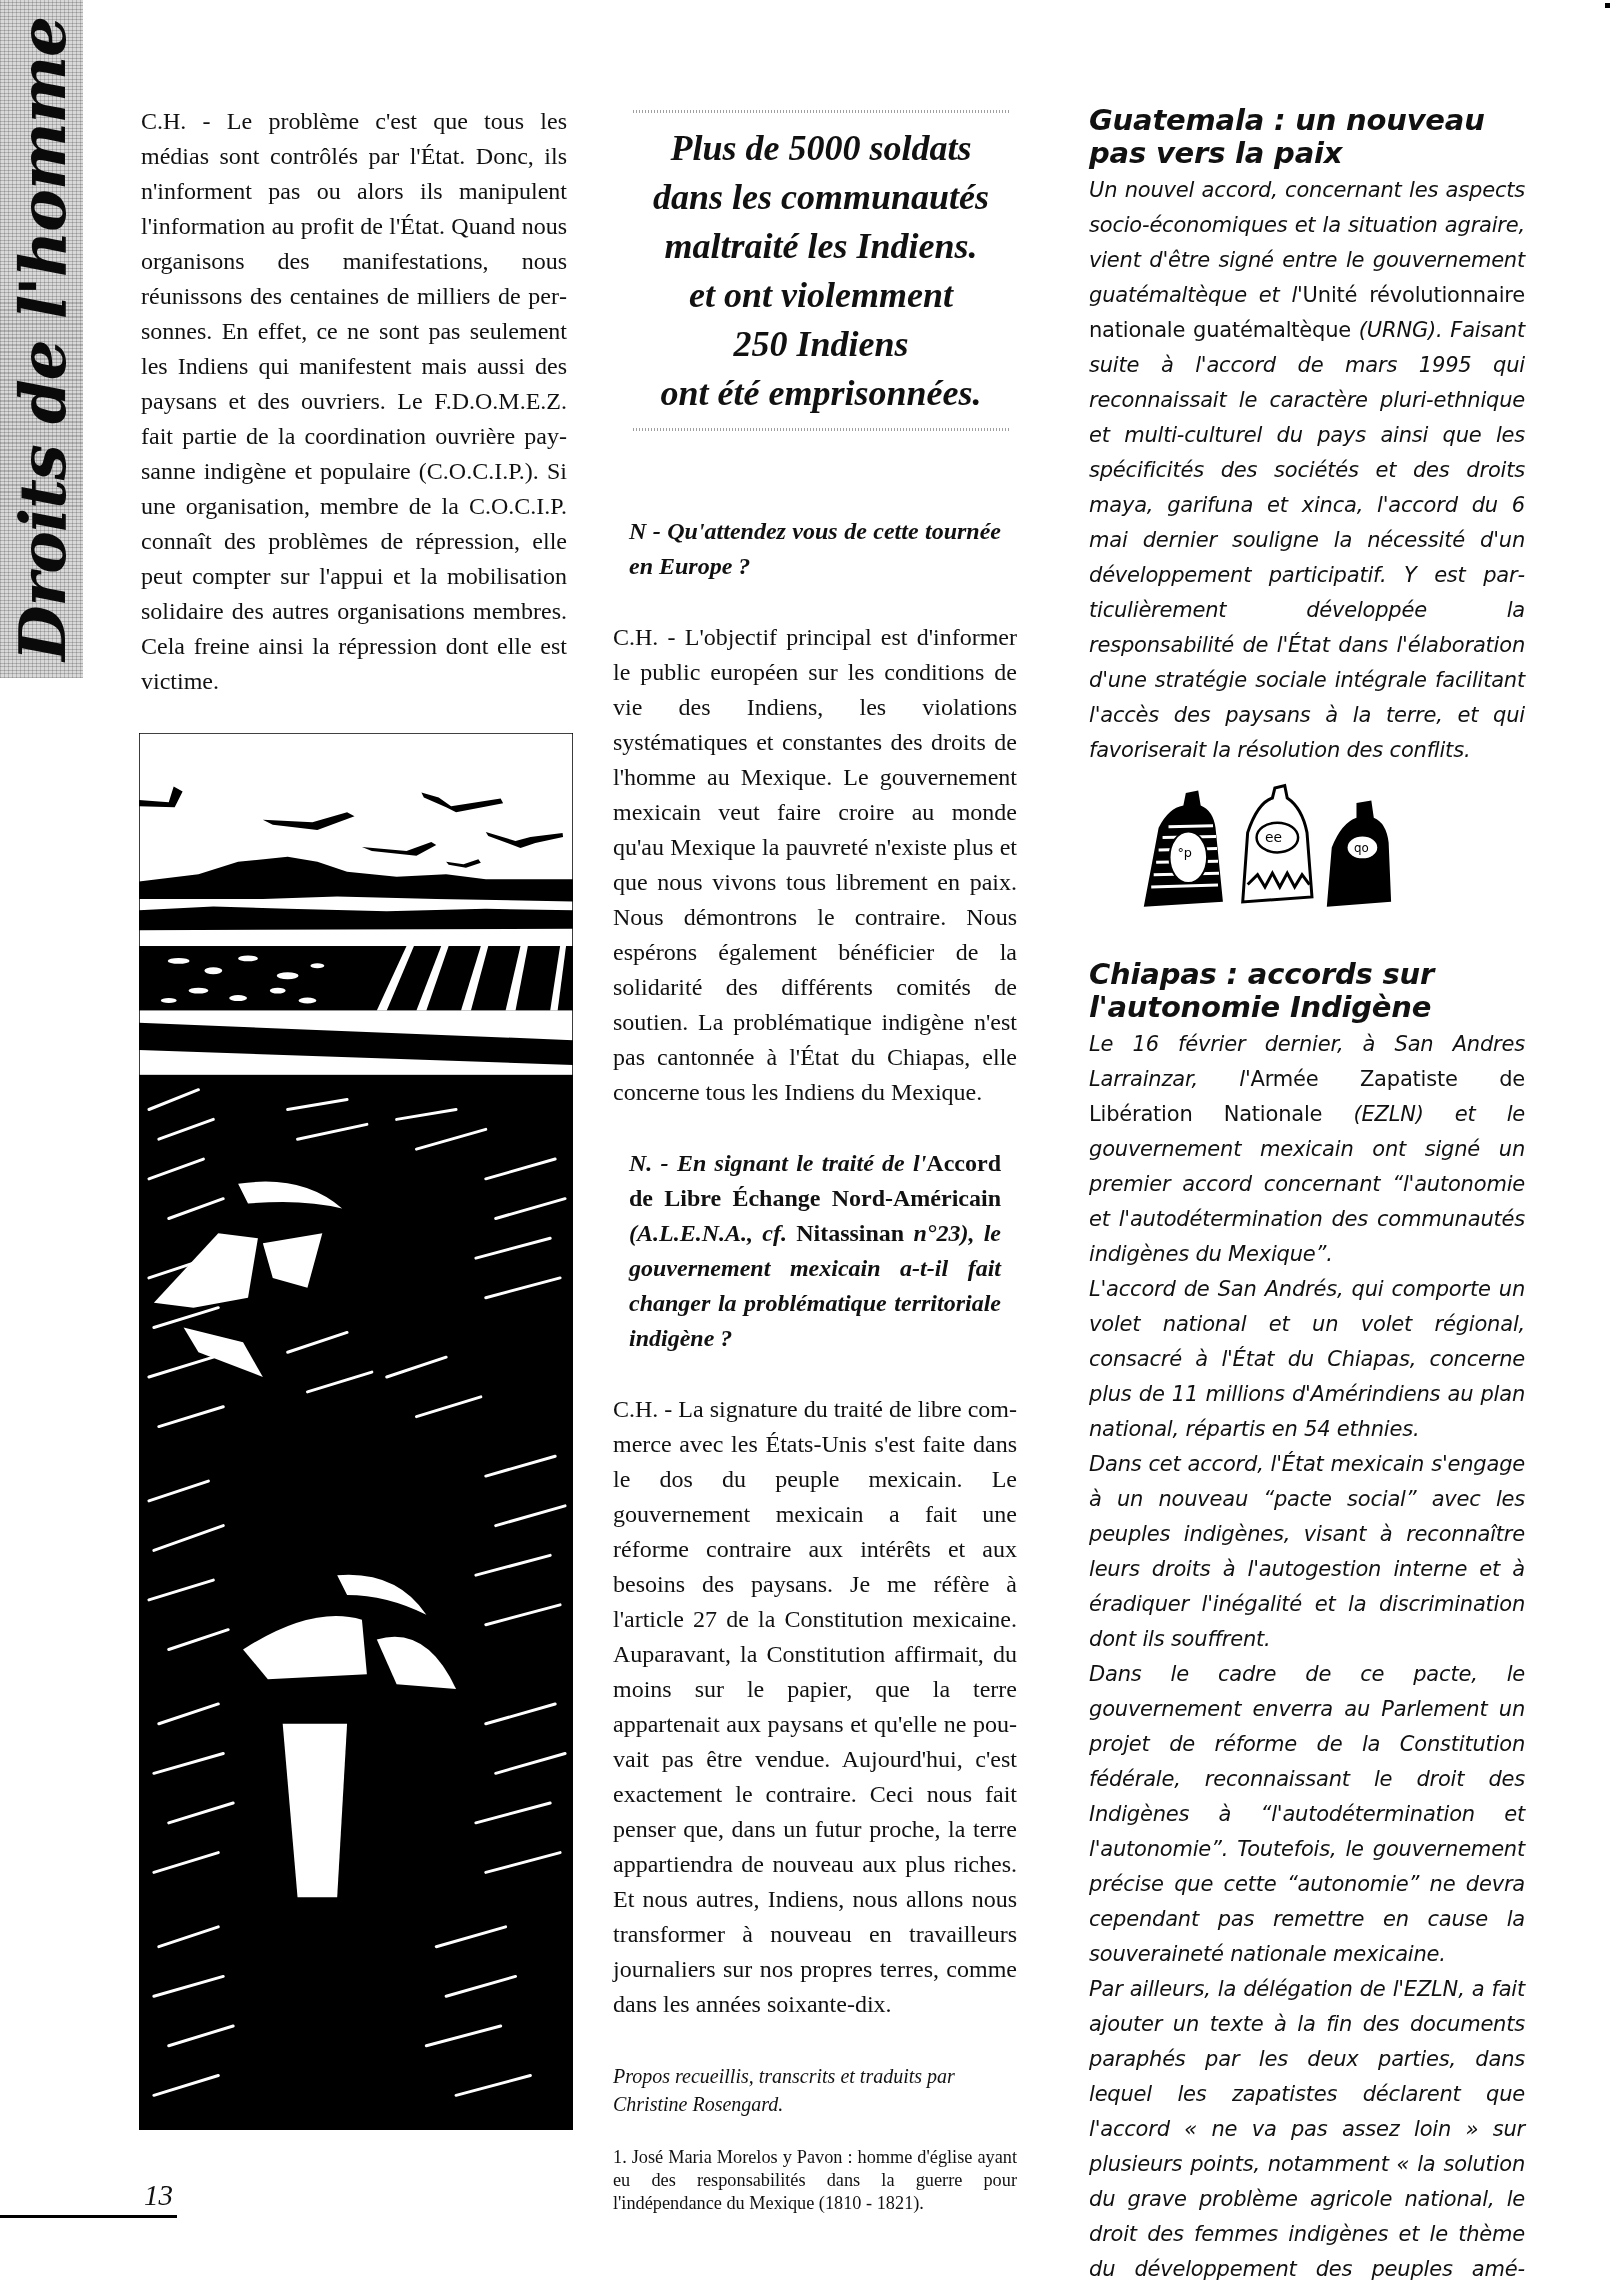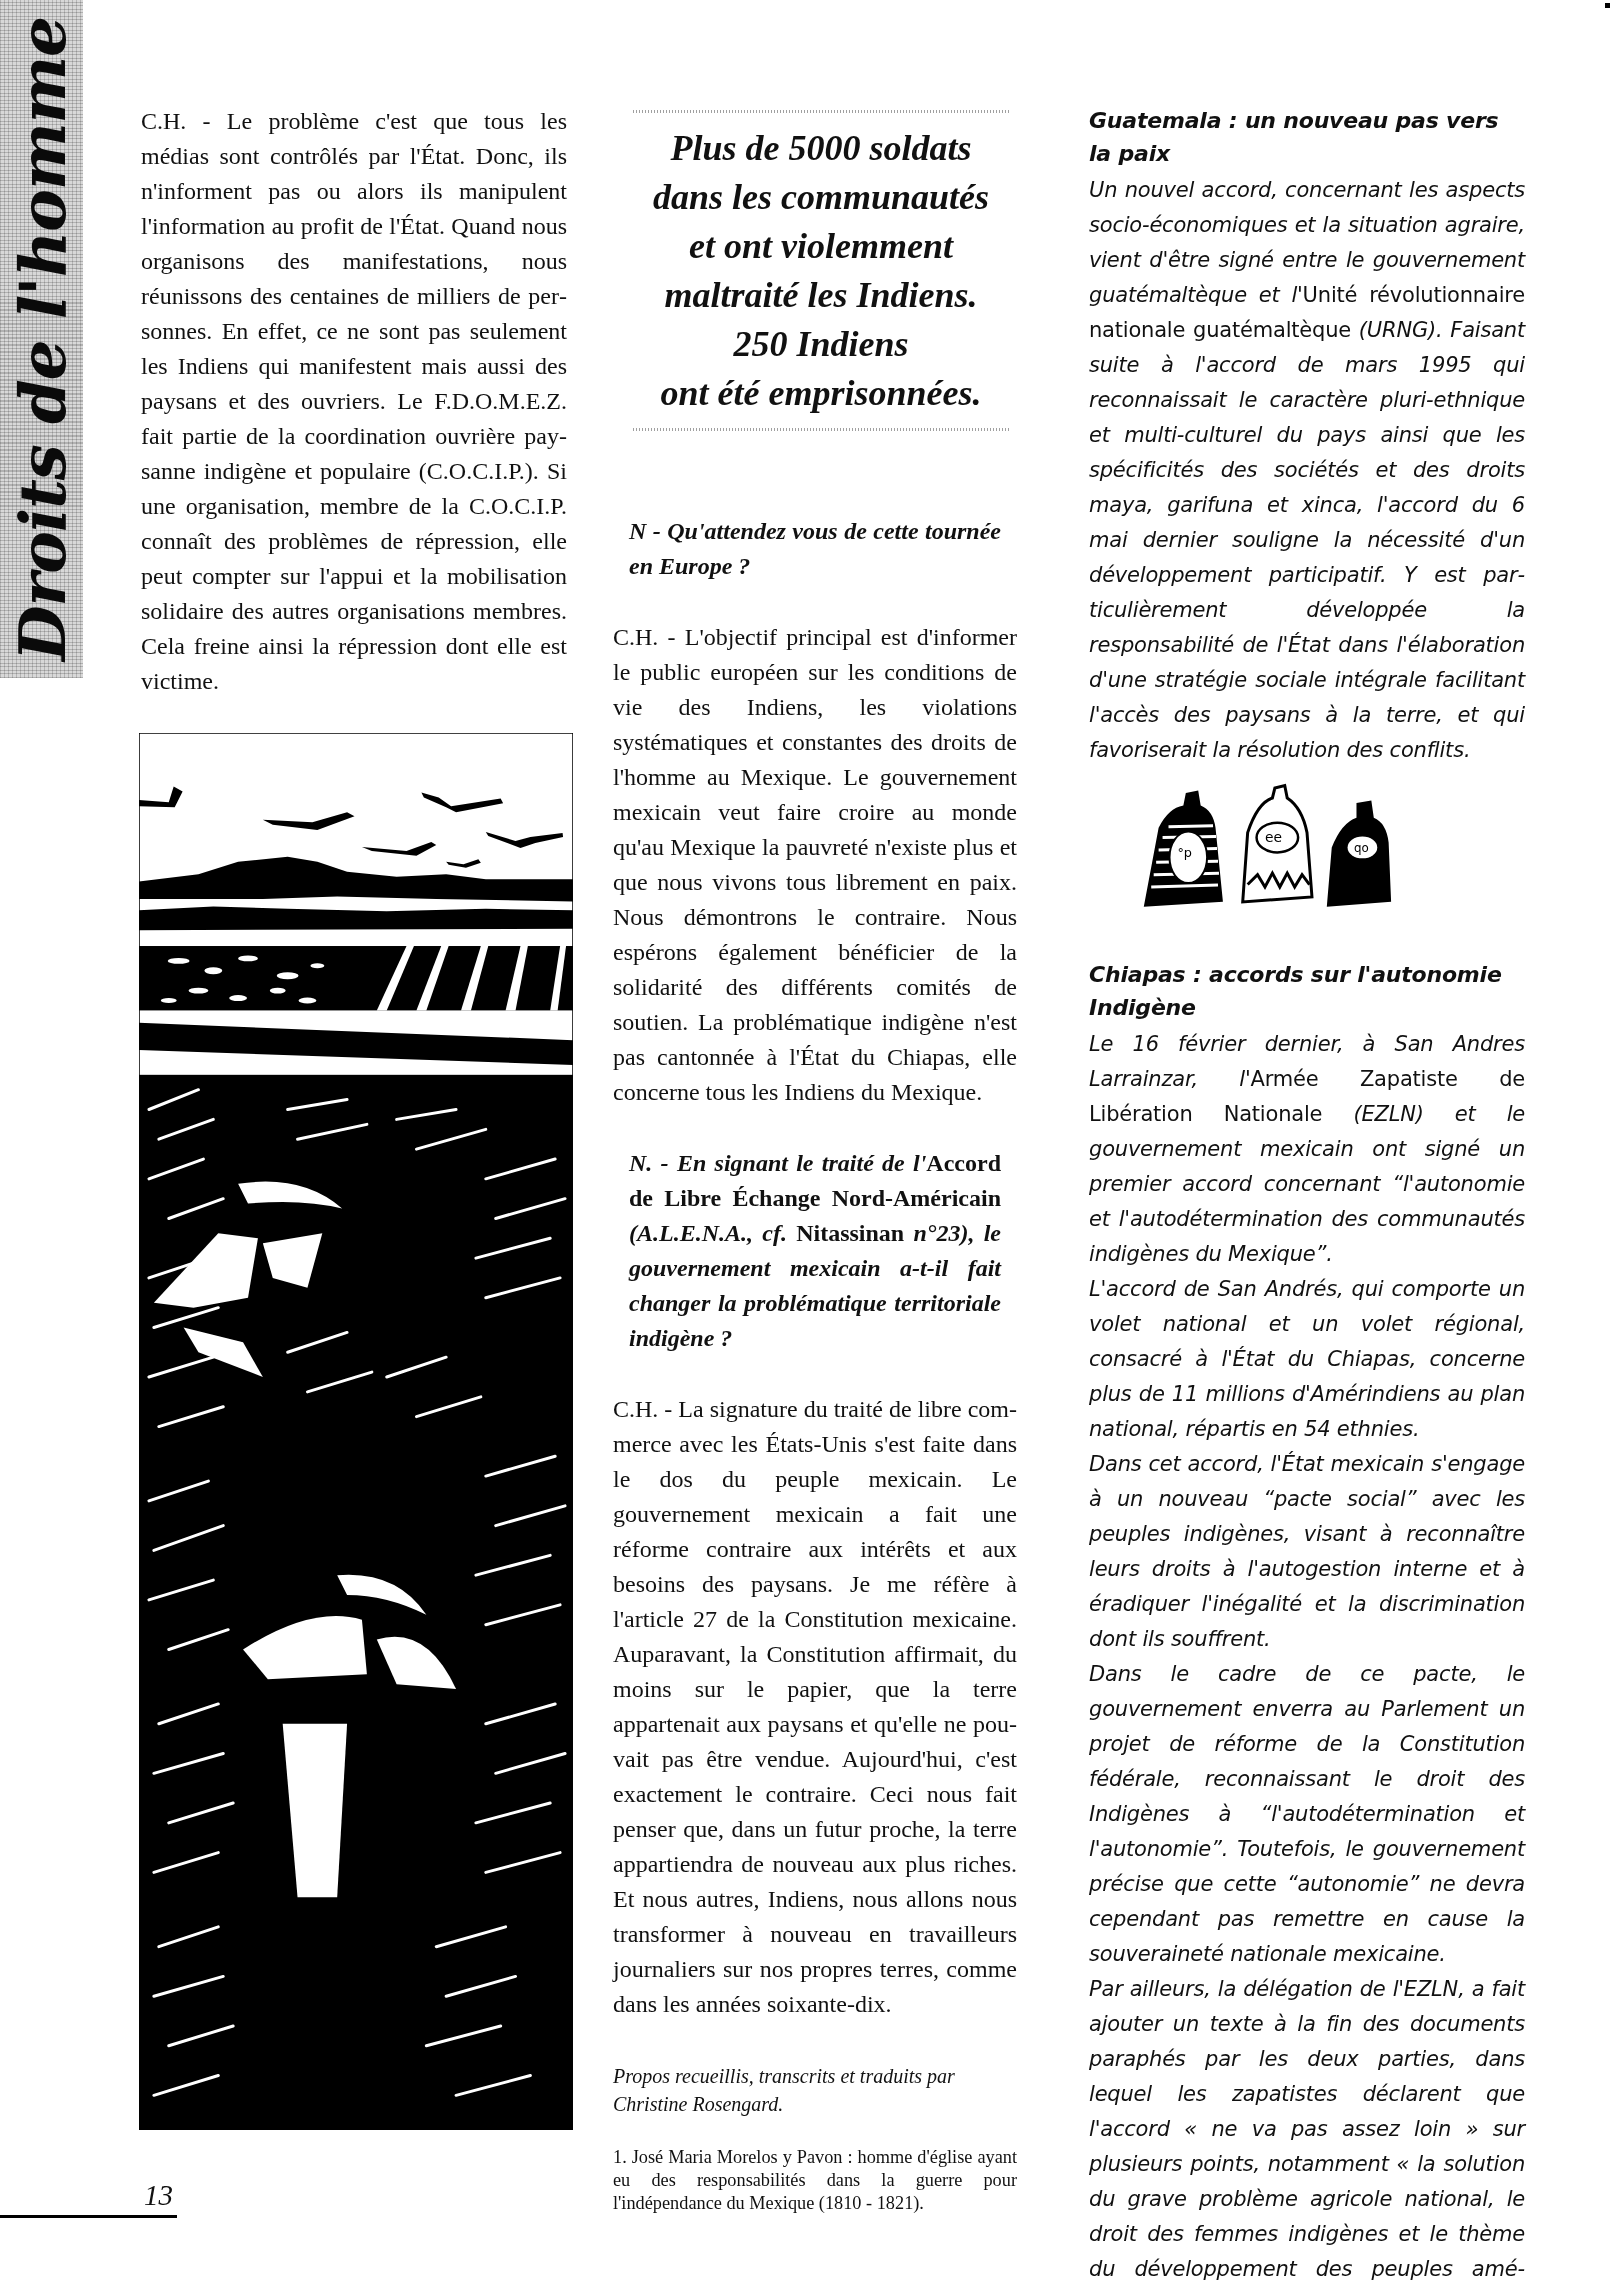--- a/index.html
+++ b/index.html
@@ -48,21 +48,21 @@
   .pull-quote {
     font-size: 36px; line-height: 49px; font-weight: bold; font-style: italic;
     text-align: center; margin: 11px 0 10px 0;
   }
   .pull-line { display: block; }
 
   .credit { font-size: 20px; line-height: 28px; font-style: italic; margin: 0; }
   .footnote { font-size: 18.3px; line-height: 23px; margin: 0; text-align: justify; }
 
   .r-head {
-    font-size: 22px; line-height: 33px; font-weight: bold; font-style: italic; margin: 0;
+    font-size: 29px; line-height: 33px; font-weight: bold; font-style: italic; margin: 0;
     letter-spacing: -0.2px;
   }
   .r-body {
     font-size: 21px; line-height: 35px; font-style: italic; margin: 0; text-align: justify;
     letter-spacing: -0.2px;
   }
   .r-body .upright { font-style: normal; }
 
   .woodcut { left: 139px; top: 733px; width: 434px; height: 1397px; }
   .figures { left: 1124px; top: 768px; width: 277px; height: 149px; }
@@ -149,22 +149,22 @@
       <path d="M290 2000 L420 2000 L400 2350 L320 2350 Z"></path>
     </g>
   </svg>
 </div>
 
 <div class="abs pull-wrap serif">
   <div class="pull-rule"></div>
   <div class="pull-quote">
     <span class="pull-line">Plus de 5000 soldats</span>
     <span class="pull-line">dans les communautés</span>
+    <span class="pull-line">maltraité les Indiens.</span>
     <span class="pull-line">et ont violemment</span>
-    <span class="pull-line">maltraité les Indiens.</span>
     <span class="pull-line">250 Indiens</span>
     <span class="pull-line">ont été emprisonnées.</span>
   </div>
   <div class="pull-rule"></div>
 </div>
 
 <div class="abs col-mid serif" style="top: 498px;">
   <p class="q-text">N - Qu'attendez vous de cette tournée en Europe ?</p>
   <p class="body-text" style="margin-top: 36px;">C.H. - L'objectif principal est d'informer le public européen sur les conditions de vie des Indiens, les violations systématiques et constantes des droits de l'homme au Mexique. Le gouvernement mexicain veut faire croire au monde qu'au Mexique la pauvreté n'existe plus et que nous vivons tous librement en paix. Nous démontrons le contraire. Nous espérons également bénéficier de la solidarité des différents comités de soutien. La problématique indi­gène n'est pas cantonnée à l'État du Chia­pas, elle concerne tous les Indiens du Mexique.</p>
   <p class="q-text" style="margin-top: 36px;"><span>N. - En signant le traité de l'</span><span class="upright">Accord de Libre Échange Nord-Américain</span><span> (A.L.E.N.A., cf. </span><span class="upright">Nitassinan</span><span> n°23), le gou­vernement mexicain a-t-il fait changer la problématique territoriale indigène ?</span></p>

